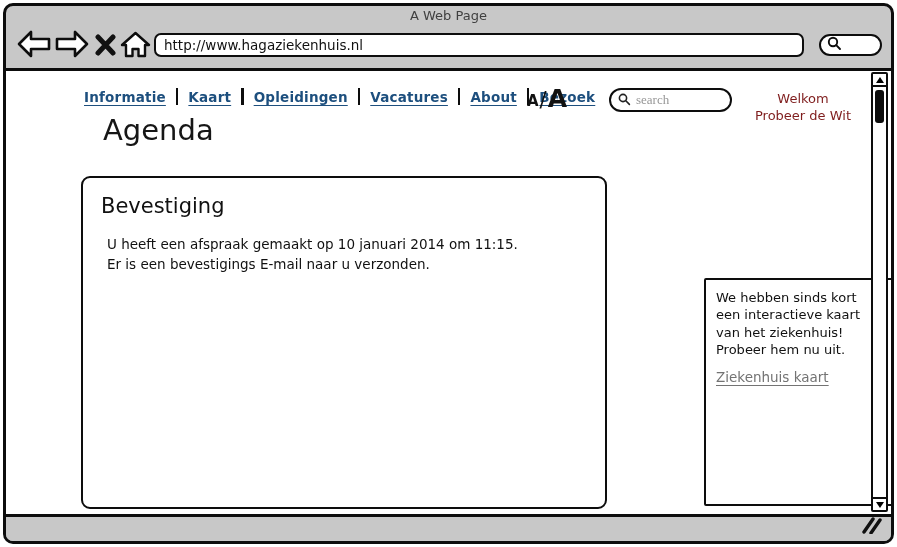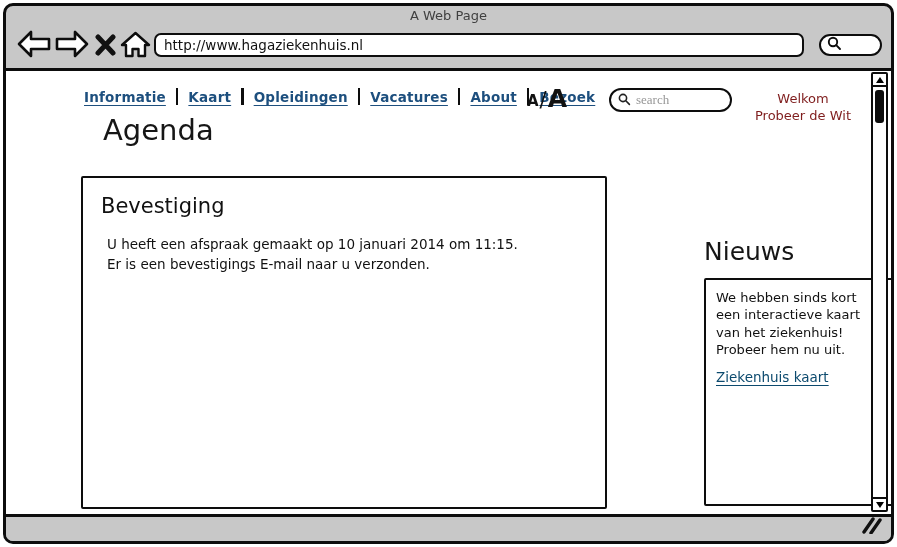--- a/index.html
+++ b/index.html
@@ -55,31 +55,31 @@
 
   
   .welcome { position:absolute; right:40px; top:20px; text-align:center;
              font-size:13px; line-height:1.3; color:#7f1d1d; }
 
   
   .page-title { position:absolute; left:77px; top:42px; font-size:29px; color:#161616;margin-left:20px; }
 
   
   .panel { position:absolute; left:75px; top:105px; width:526px; height:333px;
-           border:2.5px solid #0d0d0d; border-radius:2px; background:#fff; }
+           border:2.5px solid #0d0d0d; border-radius:9px; background:#fff; }
   .panel h2 { font-size:21px; font-weight:500; margin:16px 0 0 18px; color:#111; }
   .panel .body { margin:16px 16px 0 24px; font-size:13.5px; line-height:1.5; color:#111; }
 
   
   .news-title { position:absolute; left:698px; top:166px; font-size:25px; color:#161616; }
   .news-box { position:absolute; left:698px; top:207px; width:190px; height:228px;
               border:2.5px solid #0d0d0d; border-radius:2px; background:#fff;
               padding:9px 10px; }
   .news-box .txt { font-size:13px; line-height:1.33; color:#111; }
-  .news-box a { display:inline-block; margin-top:11px; color:#0c4a6e; font-size:13.5px;
+  .news-box a { display:inline-block; margin-top:11px; color:#737373; font-size:13.5px;
               text-decoration:underline; text-underline-offset:3px; cursor:pointer; }
 
   
   .scrollbar { position:absolute; right:3px; top:1px; bottom:2px; width:17px;
                border:2px solid #0d0d0d; border-radius:2px; background:#fff; }
   .sb-btn { position:absolute; left:0; right:0; height:13px; display:flex;
             align-items:center; justify-content:center; background:#fff; cursor:pointer; }
   .sb-up   { top:0; border-bottom:2px solid #0d0d0d; }
   .sb-down { bottom:0; border-top:2px solid #0d0d0d; }
   .tri-up   { width:0; height:0; border-left:4px solid transparent; border-right:4px solid transparent; border-bottom:6px solid #000; }
@@ -179,21 +179,20 @@
       <h1 class="page-title" style="font-weight:500;">Agenda</h1>
 
       <div class="panel">
         <h2>Bevestiging</h2>
         <div class="body">
           <div>U heeft een afspraak gemaakt op 10 januari 2014 om 11:15.</div>
           <div>Er is een bevestigings E-mail naar u verzonden.</div>
         </div>
       </div>
 
-      <h2 class="news-title" style="font-weight:500;">Nieuws</h2>
       <div class="news-box">
         <div class="txt">We hebben sinds kort een interactieve kaart van het ziekenhuis! Probeer hem nu uit.</div>
         <a>Ziekenhuis kaart</a>
       </div>
 
       <div class="scrollbar">
         <div class="sb-btn sb-up">
           <span class="tri-up"></span>
         </div>
         <div class="sb-thumb"></div>

